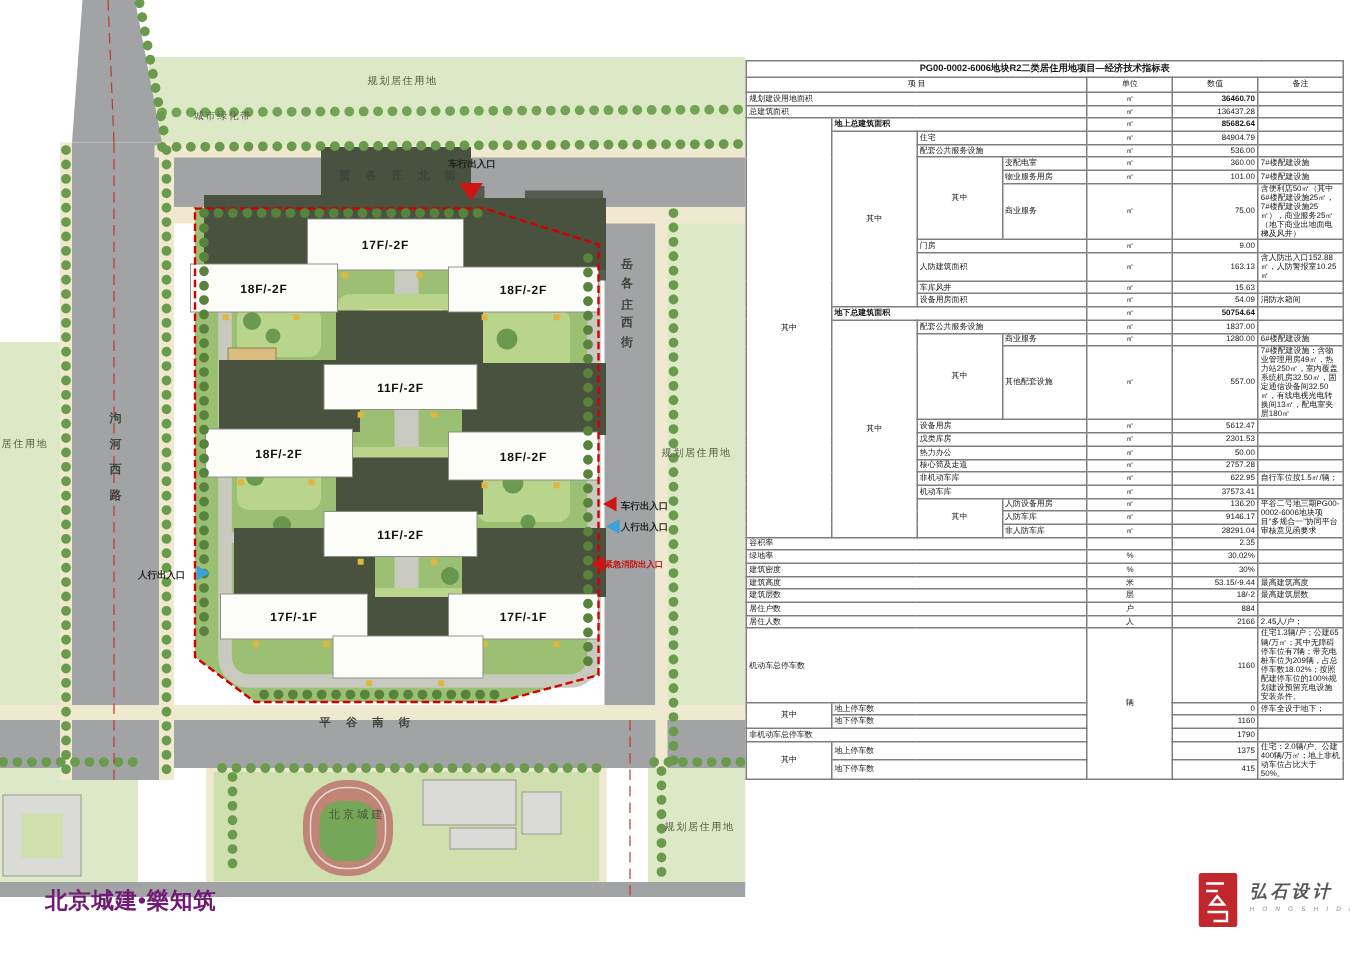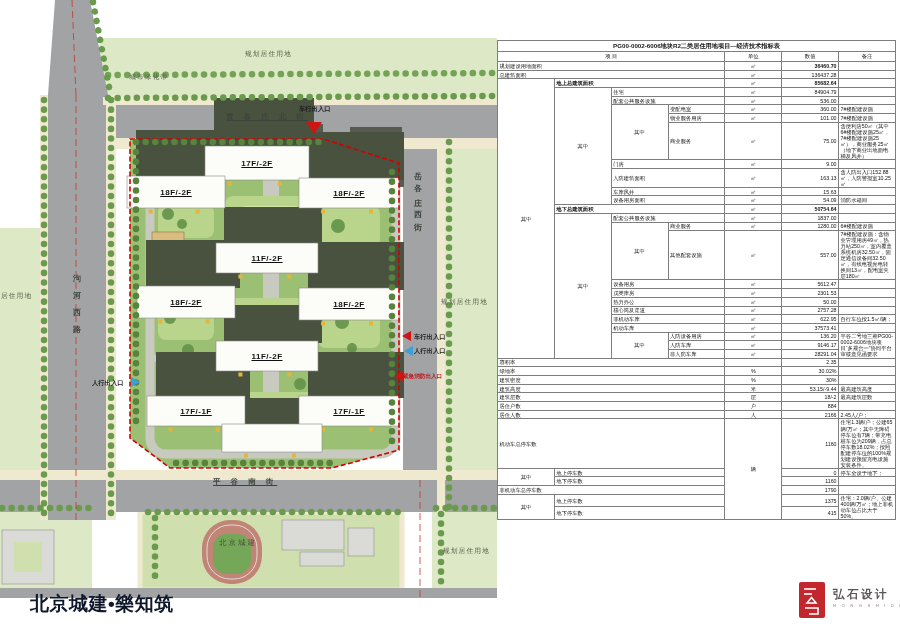--- a/index.html
+++ b/index.html
@@ -5,49 +5,49 @@
   html,body{margin:0;padding:0;background:#fff;}
   #app{position:relative;width:900px;height:636px;background:#fff;overflow:hidden;
        font-family:"Liberation Sans",sans-serif;}
   #page-title{position:absolute;left:28px;top:16px;font-size:15px;font-weight:bold;
       color:#111;letter-spacing:1px;white-space:nowrap;}
   #map-layer{position:absolute;left:0;top:0;width:497px;height:636px;}
   #map-layer svg{position:absolute;left:0;top:0;}
   .mlabel{position:absolute;white-space:nowrap;color:#4a5341;}
   .area{font-size:6.8px;letter-spacing:1px;color:#545f49;}
   .school{font-size:7.5px;color:#49523f;letter-spacing:2px;}
-  .street-h{font-size:7.5px;font-weight:bold;color:#3c453c;letter-spacing:4px;text-decoration:underline;}
+  .street-h{font-size:7.5px;font-weight:bold;color:#3c453c;letter-spacing:4px;}
   .street-v{writing-mode:vertical-rl;font-size:8px;font-weight:bold;color:#3c453c;letter-spacing:13px;}
   .street-v2{letter-spacing:17px;}
   .ent{font-size:6.3px;font-weight:bold;color:#1c1c1c;}
   .ent-fire{font-size:5.6px;color:#c41111;}
   .tri{position:absolute;width:0;height:0;border-style:solid;border-color:transparent;}
   .tri-down{border-width:12px 8px 0 8px;}
   .tri-left{border-width:5px 9px 5px 0;}
   .tri-right{border-width:5px 0 5px 9px;}
   .bldg-label{position:absolute;display:flex;align-items:center;justify-content:center;
-      font-size:8px;font-weight:bold;color:#101010;letter-spacing:0.5px;text-decoration:underline;}
+      font-size:8px;font-weight:bold;color:#101010;letter-spacing:0.5px;}
   
   #table-wrap{position:absolute;left:497px;top:40px;width:400px;}
   #itable{border-collapse:collapse;table-layout:fixed;width:399px;font-size:5.3px;color:#141414;
       border:1px solid #555;}
   #itable td{border:0.5px solid #7e7e7e;padding:0 1.5px;vertical-align:middle;line-height:1.14;}
   #itable td.b{font-weight:bold;}
   #itable td.c{text-align:center;}
   #itable td.l{text-align:left;}
   #itable td.r{text-align:right;}
   #itable td.tt{font-size:6.2px;}
   
   #description{position:absolute;left:498px;top:424px;width:399px;}
   #description p{margin:0;font-size:13.2px;line-height:1.6;text-indent:2em;text-align:justify;
       color:#161616;font-weight:600;letter-spacing:0.2px;}
   
-  #footer-brand{position:absolute;left:30px;top:591px;font-size:19px;font-weight:bold;
-      color:#0f172a;letter-spacing:0.5px;text-align:center;}
-  #logo{position:absolute;left:799px;top:582px;width:98px;height:48px;}
+  #footer-brand{position:absolute;left:30px;top:591px;font-size:15px;font-weight:bold;
+      color:#701a75;letter-spacing:0.5px;text-align:center;}
+  #logo{position:absolute;left:799px;top:582px;width:98px;height:48px;font-style:italic;}
   #logo .mark{position:absolute;left:0;top:0;}
   #logo .cn{position:absolute;left:34px;top:5px;font-size:11.5px;font-weight:bold;color:#5a5656;
       letter-spacing:2.5px;white-space:nowrap;}
   #logo .en{position:absolute;left:34px;top:21px;font-size:4.3px;color:#8c8c8c;
       letter-spacing:2.1px;white-space:nowrap;}
 </style>
 </head>
 <body>
 
 <div id="app">

